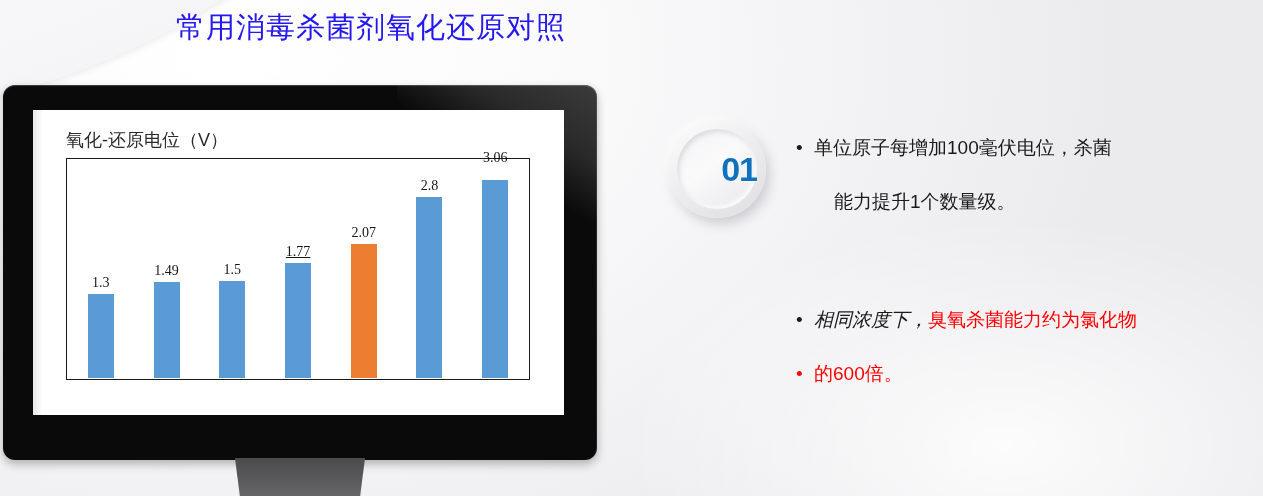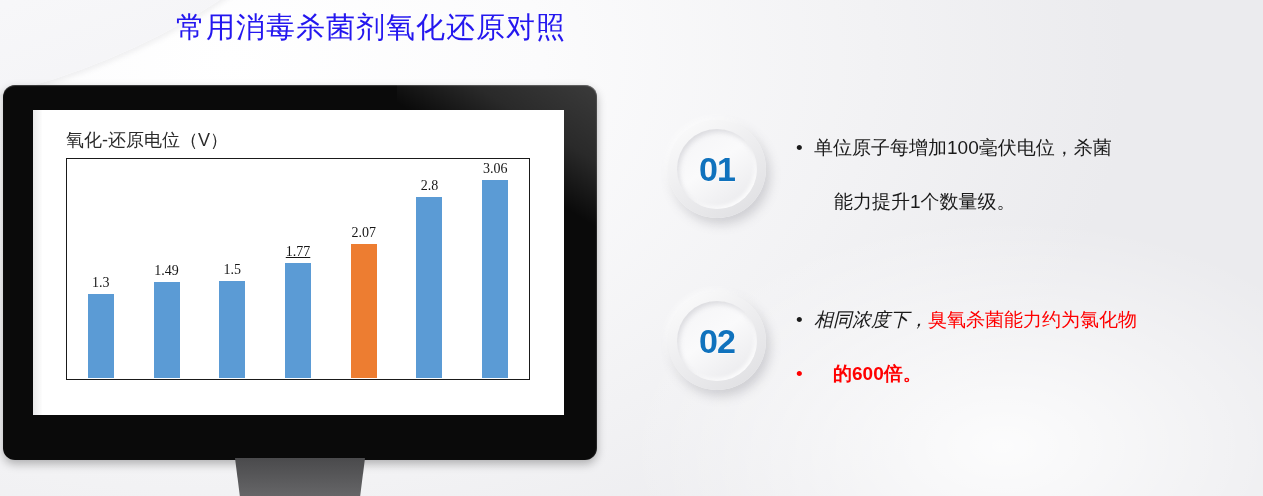--- a/index.html
+++ b/index.html
@@ -232,21 +232,21 @@
   }
   .badge-ring {
     width: 80px;
     height: 80px;
     border-radius: 50%;
     background: linear-gradient(145deg, #f4f4f6 0%, #fafafb 45%, #e7e7ea 100%);
     box-shadow: inset 2px 3px 5px rgba(150,150,160,0.28),
                 inset -2px -2px 4px rgba(255,255,255,0.95);
     display: flex;
     align-items: center;
-    justify-content: center;
+    justify-content: flex-end;
   }
   .badge-num {
     font-size: 34px;
     font-weight: bold;
     color: #1072bd;
     letter-spacing: -1px;
     line-height: 34px;
     text-shadow: 0 1px 1px rgba(255,255,255,0.6);
   }
 
@@ -315,21 +315,21 @@
                 </div>
                 <div class="bar-slot">
                   <div class="bar-value" style="bottom: 137px;">2.07</div>
                   <div class="bar-rect accent" style="height: 134px; background: rgb(237, 125, 49);"></div>
                 </div>
                 <div class="bar-slot">
                   <div class="bar-value" style="bottom: 184px;">2.8</div>
                   <div class="bar-rect" style="height: 181px; background: rgb(91, 155, 213);"></div>
                 </div>
                 <div class="bar-slot">
-                  <div class="bar-value" style="bottom: 201px;">3.06</div>
+                  <div class="bar-value" style="bottom: 212px;">3.06</div>
                   <div class="bar-rect" style="height: 198px; background: rgb(91, 155, 213);"></div>
                 </div>
               </div>
           </div>
 
         </div>
       </div>
     </div>
     <div class="monitor-stand"></div>
   </div>
@@ -346,31 +346,26 @@
             <span class="bullet-dot" style="color: rgb(26, 26, 26);">•</span>
             <span class="bullet-text"><span style="color: rgb(26, 26, 26);">单位原子每增加100毫伏电位，杀菌</span></span>
           </div>
           <div class="bullet-line">
             <span class="bullet-dot hidden" style="color: rgb(26, 26, 26);">•</span>
             <span class="bullet-text"><span style="color: rgb(26, 26, 26); margin-left: 20px;">能力提升1个数量级。</span></span>
           </div>
         </div>
       </div>
       <div class="point-row">
-        <div class="badge">
-          <div class="badge-ring">
-            <div class="badge-num" style="color: rgb(16, 114, 189);">02</div>
-          </div>
-        </div>
         <div class="point-lines">
           <div class="bullet-line">
             <span class="bullet-dot" style="color: rgb(26, 26, 26);">•</span>
             <span class="bullet-text"><span style="color: rgb(26, 26, 26); font-style: italic;">相同浓度下，</span><span style="color: rgb(255, 0, 0); font-weight: normal;">臭氧杀菌能力约为氯化物</span></span>
           </div>
           <div class="bullet-line">
             <span class="bullet-dot" style="color: rgb(255, 0, 0);">•</span>
-            <span class="bullet-text"><span style="color: rgb(255, 0, 0); font-weight: bold; margin-left: 19px;">的600倍。</span></span>
+            <span class="bullet-text"><span style="color: rgb(255, 0, 0); font-weight: normal;">的600倍。</span></span>
           </div>
         </div>
       </div>
     </div>
 
 </div>
 
 </body></html>

